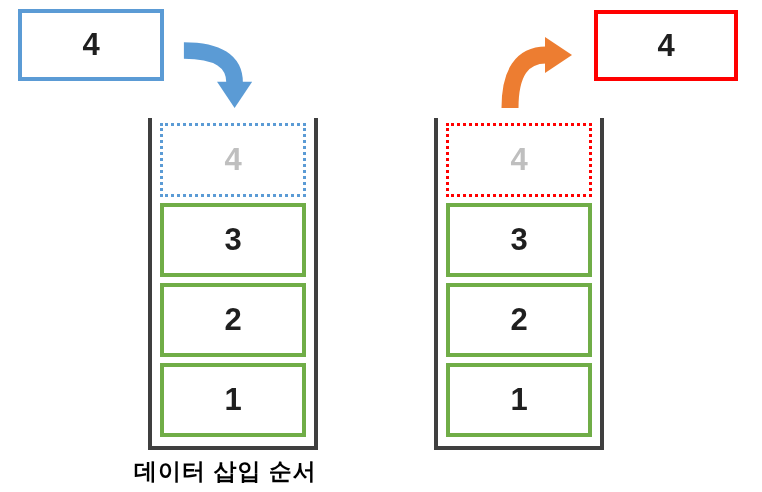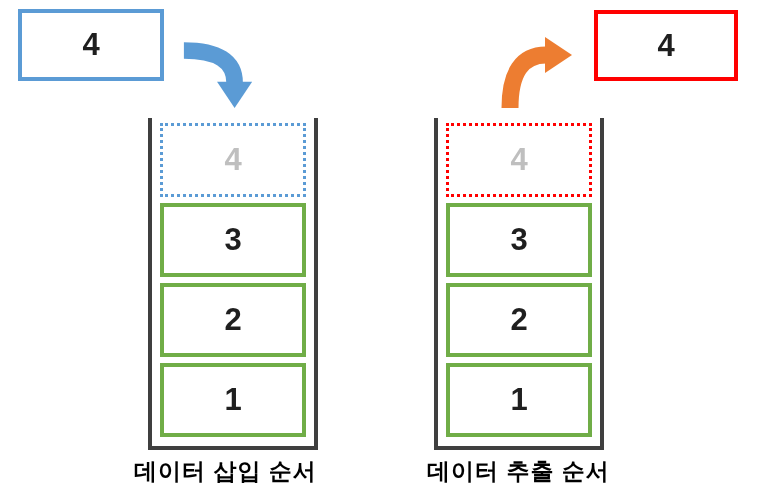--- a/index.html
+++ b/index.html
@@ -138,15 +138,14 @@
       <span>3</span>
     </div>
     <div class="cell">
       <span>2</span>
     </div>
     <div class="cell">
       <span>1</span>
     </div>
   </div>
 
-  <div class="caption pop-caption">데이터 추출 순서</div>
 
 </div>
 
 </body></html>

